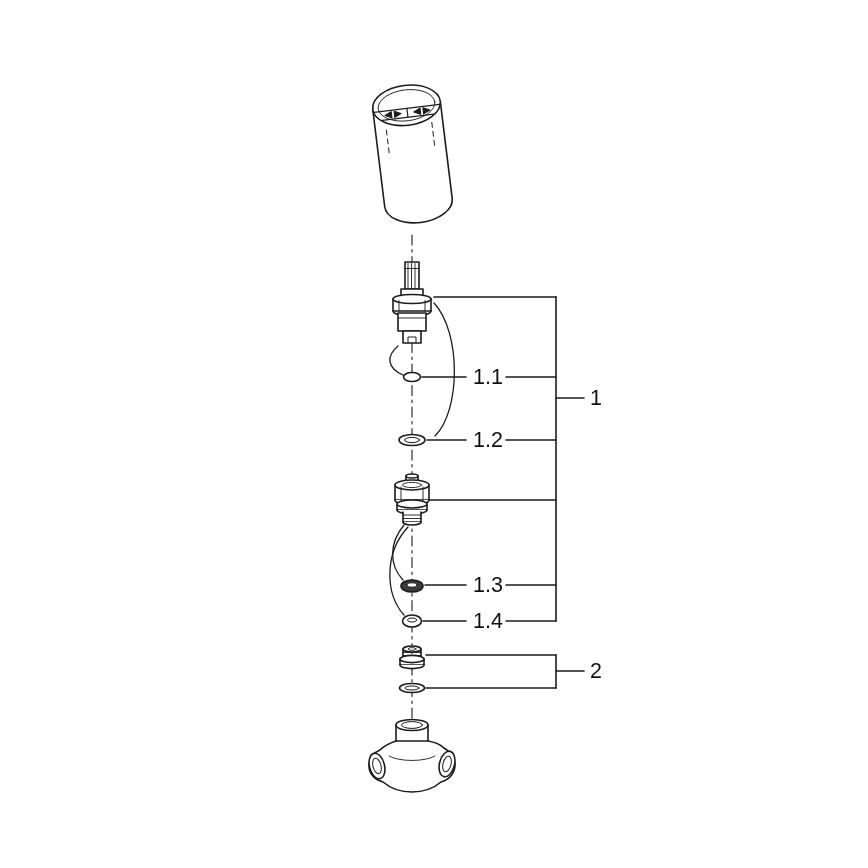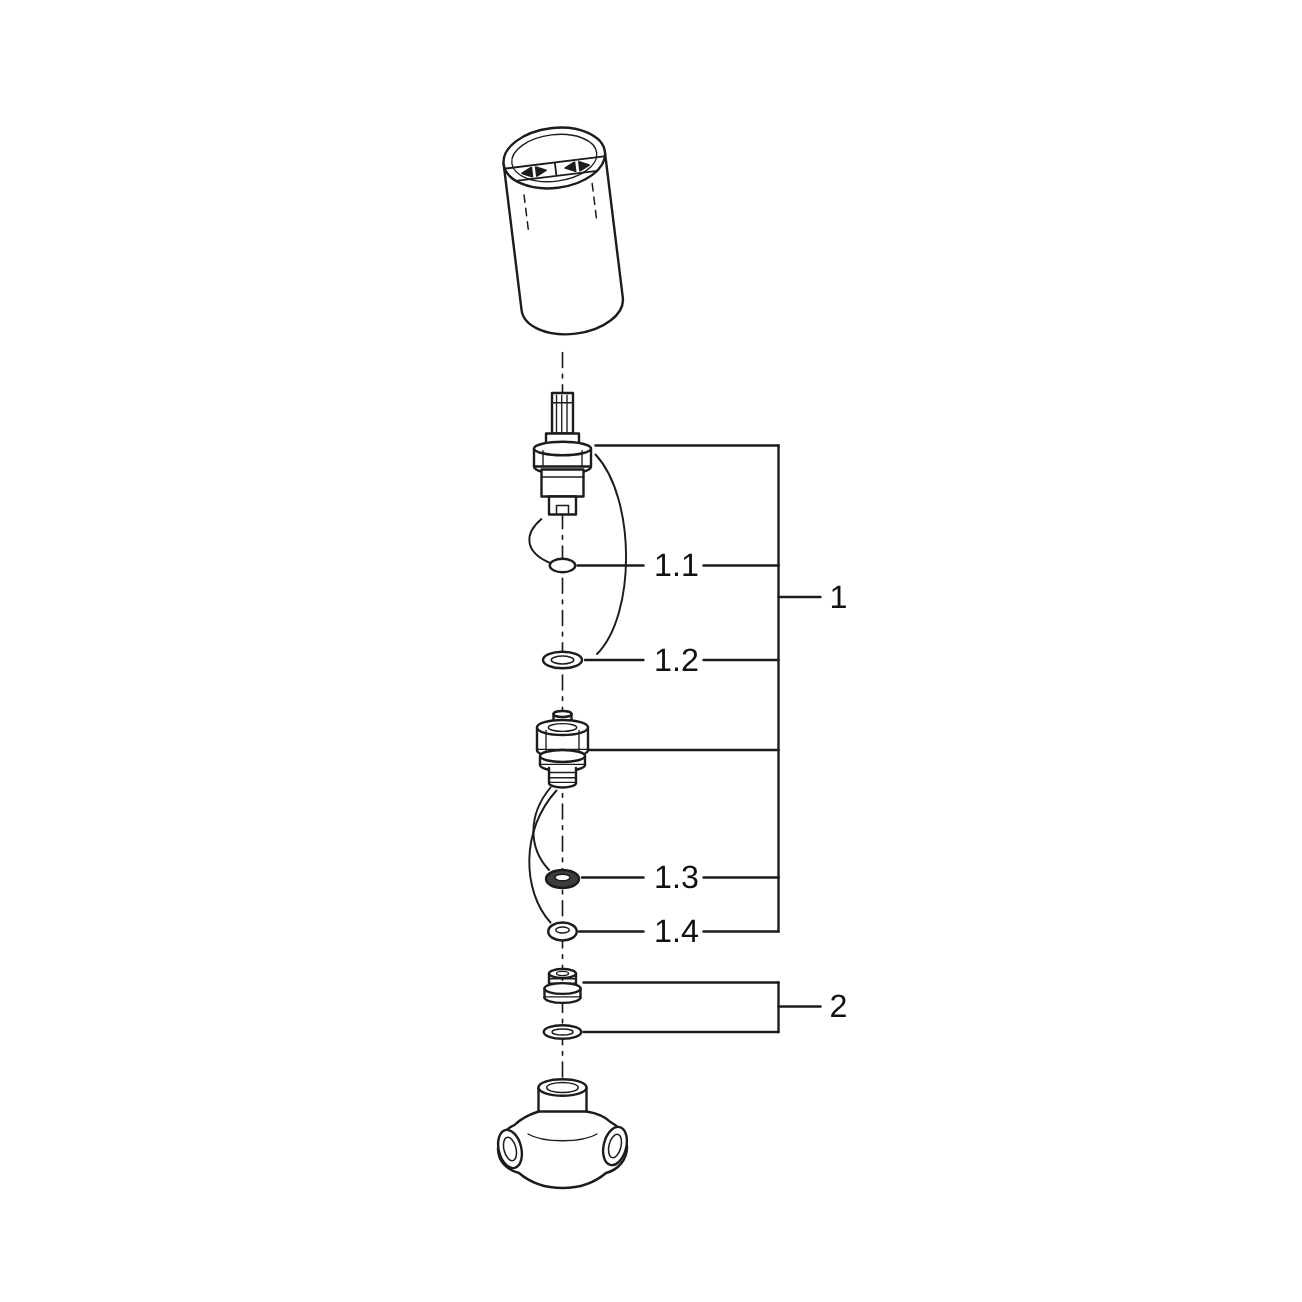--- a/index.html
+++ b/index.html
@@ -1,17 +1,17 @@
 <!DOCTYPE html>
 <html style="--line: #1c1c1c; --bg: #ffffff;"><head>
 <meta charset="utf-8">
 <style>
   :root { --line:#1c1c1c; --bg:#ffffff; }
   html,body { margin:0; padding:0; background:var(--bg); }
-  .stage { width:700px; height:868px; position:relative; background:var(--bg); overflow:hidden; }
+  .stage { width:700px; height:868px; position:relative; background:var(--bg); overflow:hidden;padding-left:37px; }
   svg { display:block; }
   .lbl text {
     font-family:"Liberation Sans", sans-serif;
     font-size:21.5px;
     fill:#111111;
   }
 </style>
 </head>
 <body>
 

